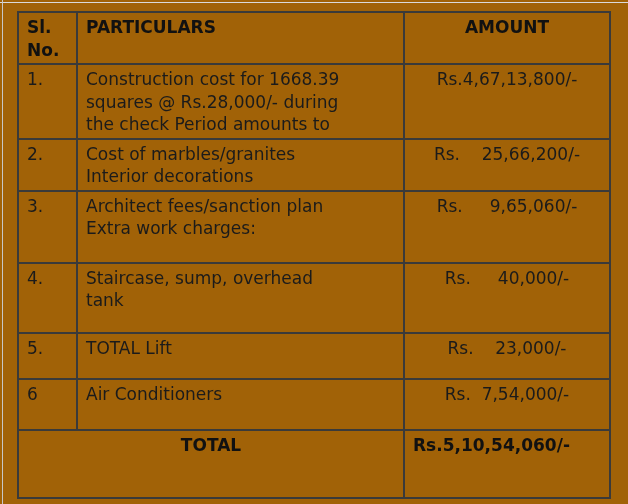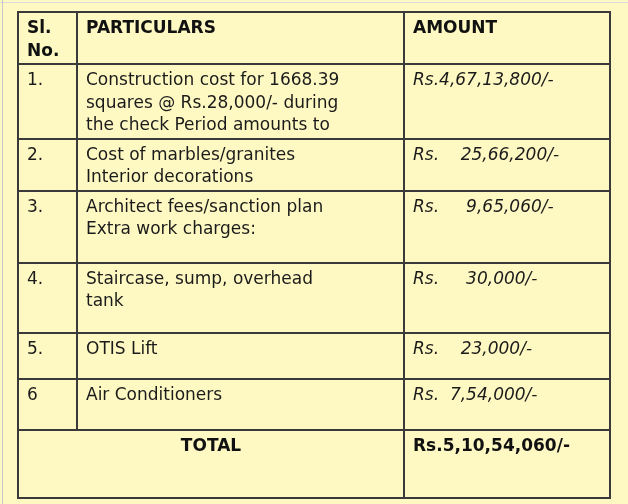--- a/index.html
+++ b/index.html
@@ -1,20 +1,20 @@
 <!DOCTYPE html>
 <html><head>
 <meta charset="utf-8">
 <style>
   html, body { margin: 0; padding: 0; background: #ffffff; }
   .canvas {
     position: relative;
     width: 628px;
     height: 504px;
-    background: #fef9c3;
+    background: #a16207;
     overflow: hidden;
     font-family: "DejaVu Sans", "Liberation Sans", sans-serif;
     color: #1b1b1b;
   }
   
   .edge-top {
     position: absolute; left: 0; top: 2px;
     width: 628px; height: 1px; background: #dadada;
   }
   .edge-left {
@@ -46,25 +46,25 @@
   tr.r-2     { height: 47px; }
   tr.r-3     { height: 72px; }
   tr.r-4     { height: 70px; }
   tr.r-5     { height: 46px; }
   tr.r-6     { height: 51px; }
   tr.r-total { height: 68px; }
 
   th { font-weight: bold; color: #111; }
   .sl-head   { text-align: left; white-space: pre-line; vertical-align: top; }
   .part-head { text-align: left; vertical-align: bottom; padding-bottom: 3px; }
-  .amt-head  { text-align: left; vertical-align: top; }
+  .amt-head  { text-align: center; vertical-align: top; }
 
   .sl-cell   { text-align: left; }
   .part-cell { white-space: pre-line; }
-  .amt-cell  { text-align: left; white-space: pre; padding-right: 9px; font-style: italic; }
+  .amt-cell  { text-align: center; white-space: pre; padding-right: 9px; }
 
   .total-label-cell {
     text-align: center;
     vertical-align: middle;
     font-weight: bold;
     font-size: 18px;
     color: #111;
   }
   .total-amt-cell {
     text-align: left;
@@ -117,26 +117,26 @@
       <td class="sl-cell">3.</td>
       <td class="part-cell">Architect fees/sanction plan
 Extra work charges:</td>
       <td class="amt-cell">Rs.     9,65,060/-</td>
     </tr>
 
     <tr class="r-4">
       <td class="sl-cell">4.</td>
       <td class="part-cell">Staircase, sump, overhead
 tank</td>
-      <td class="amt-cell">Rs.     30,000/-</td>
+      <td class="amt-cell">Rs.     40,000/-</td>
     </tr>
 
     <tr class="r-5">
       <td class="sl-cell">5.</td>
-      <td class="part-cell">OTIS Lift</td>
+      <td class="part-cell">TOTAL Lift</td>
       <td class="amt-cell">Rs.    23,000/-</td>
     </tr>
 
     <tr class="r-6">
       <td class="sl-cell">6</td>
       <td class="part-cell">Air Conditioners</td>
       <td class="amt-cell">Rs.  7,54,000/-</td>
     </tr>
 
     <tr class="r-total">

